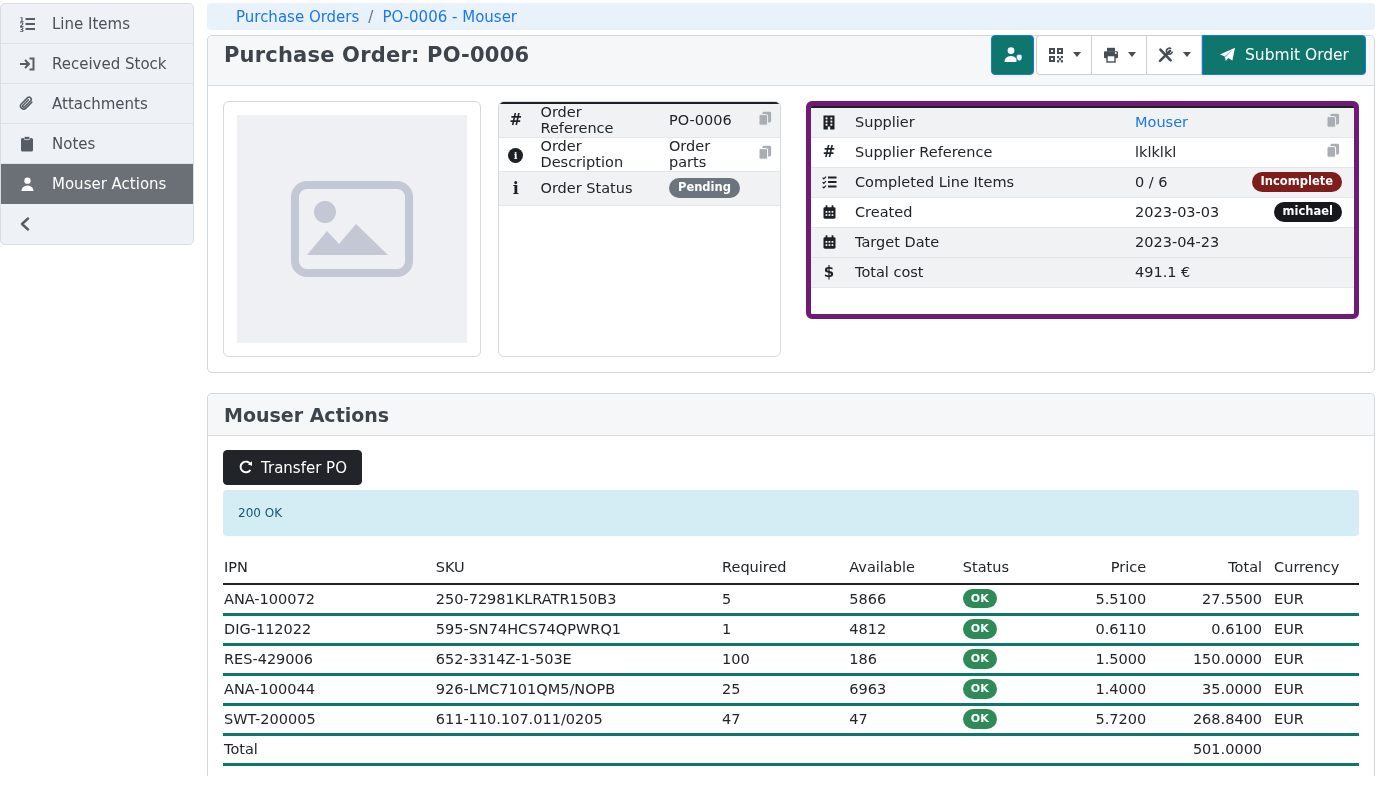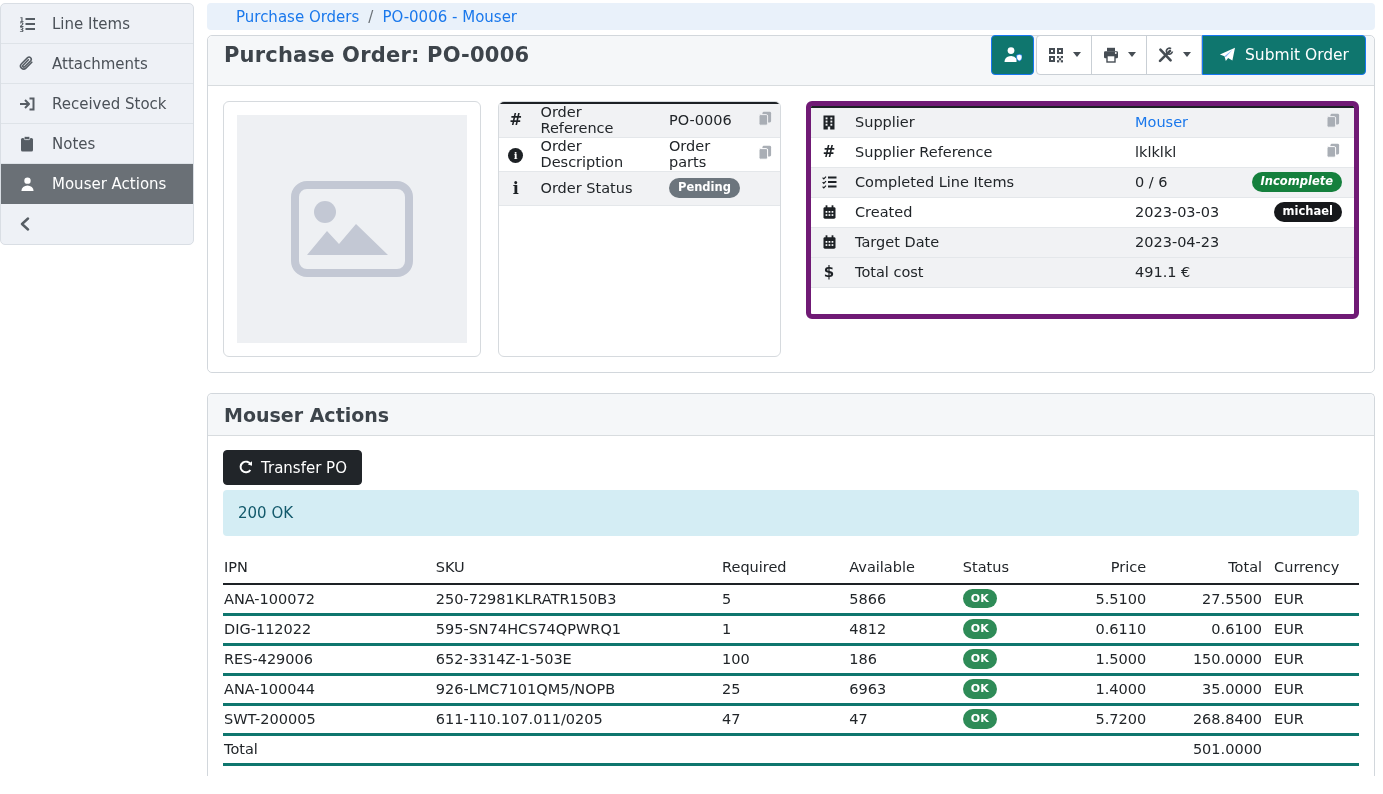--- a/index.html
+++ b/index.html
@@ -65,35 +65,35 @@
 
   .ic-glyph { font-weight:bold; font-size:15px; }
   .ic-info-circle { display:inline-flex; width:15px; height:15px; border-radius:50%;
     background:#1d2125; color:#fff; font:bold 10px "DejaVu Serif",serif;
     align-items:center; justify-content:center; }
   .ic-info-plain { font-family:"DejaVu Serif",serif; font-weight:bold; font-size:16px; }
 
   .badge { display:inline-block; border-radius:10px; padding:3px 9px; font-size:11.5px;
     font-weight:bold; color:#fff; line-height:1.2; }
   .badge-secondary { background:#6c757d; }
-  .badge-danger { background:#15803d;font-style:italic; }
+  .badge-danger { background:#7f1d1d; }
   .badge-dark { background:#16181b; }
   .badge-success { background:#2e8b57; font-size:11px; padding:3px 8px; }
 
   .copy-btn { background:none; border:none; cursor:pointer; padding:0; }
 
   
   .actions-card { margin-top:20px; border-radius:5px 5px 0 0; border-bottom:none; }
   .actions-card .card-header { height:42px; padding-left:16px; }
   .panel-title { font-size:19px; font-weight:600; color:#3d444b; }
   .actions-body { padding:14px 15px 10px 15px; }
   .btn-transfer { background:#212529; border-color:#212529; color:#fff; height:35px;
     border-radius:4px; padding:0 14px; gap:8px; font-size:15px; }
   .alert-info { margin-top:5px; height:46px; background:#d4edf4; border-radius:4px;
-    display:flex; align-items:center; padding-left:15px; font-size:15px; color:#12596b; }
+    display:flex; align-items:center; padding-left:15px; font-size:12px; color:#12596b; }
 
   .parts-table { margin-top:16px; font-size:14.5px; table-layout:fixed; }
   .parts-table th { text-align:left; font-weight:400; padding:7px 6px 8px 6px;
     border-bottom:2px solid #1d2125; }
   .parts-table td { height:30px; padding:0 6px; border-bottom:3px solid #0f766e; }
   .parts-table th:first-child, .parts-table td:first-child { padding-left:1px; }
   .parts-table .r { text-align:right; }
   .parts-table tfoot td { border-top:2px solid #1d2125; }
 
   svg { display:block; }
@@ -109,33 +109,33 @@
           <text x="0" y="5.6" font-size="6.5" fill="currentColor" font-weight="bold">1</text>
           <text x="0" y="10.6" font-size="6.5" fill="currentColor" font-weight="bold">2</text>
           <text x="0" y="15.8" font-size="6.5" fill="currentColor" font-weight="bold">3</text>
         </svg>
     </span>
     <span>Line Items</span>
   </div>
   <div class="side-item">
     <span class="sicon">
       <svg width="16" height="16" viewBox="0 0 16 16">
-          <path d="M12.8 6.2l-5.9 5.9a3.1 3.1 0 0 1-4.4-4.4L8.6 1.6a2.2 2.2 0 0 1 3.1 3.1L5.6 10.8a1.1 1.1 0 0 1-1.6-1.6l5.4-5.4" fill="none" stroke="currentColor" stroke-width="1.6" stroke-linecap="round"></path>
-        </svg>
-    </span>
-    <span>Attachments</span>
+          <path d="M1 8h8.5M6 4l4 4-4 4" fill="none" stroke="currentColor" stroke-width="2" stroke-linejoin="round"></path>
+          <path d="M10.5 2.5h4v11h-4" fill="none" stroke="currentColor" stroke-width="2"></path>
+        </svg>
+    </span>
+    <span>Received Stock</span>
   </div>
   <div class="side-item">
     <span class="sicon">
       <svg width="16" height="16" viewBox="0 0 16 16">
-          <path d="M1 8h8.5M6 4l4 4-4 4" fill="none" stroke="currentColor" stroke-width="2" stroke-linejoin="round"></path>
-          <path d="M10.5 2.5h4v11h-4" fill="none" stroke="currentColor" stroke-width="2"></path>
-        </svg>
-    </span>
-    <span>Received Stock</span>
+          <path d="M12.8 6.2l-5.9 5.9a3.1 3.1 0 0 1-4.4-4.4L8.6 1.6a2.2 2.2 0 0 1 3.1 3.1L5.6 10.8a1.1 1.1 0 0 1-1.6-1.6l5.4-5.4" fill="none" stroke="currentColor" stroke-width="1.6" stroke-linecap="round"></path>
+        </svg>
+    </span>
+    <span>Attachments</span>
   </div>
   <div class="side-item">
     <span class="sicon">
       <svg width="14" height="16" viewBox="0 0 14 16">
           <rect x="1" y="2" width="12" height="13.5" rx="1.6" fill="currentColor"></rect>
           <rect x="4.2" y="0.4" width="5.6" height="3.2" rx="1" fill="currentColor" stroke="#eef1f6" stroke-width="0.8"></rect>
         </svg>
     </span>
     <span>Notes</span>
   </div>

